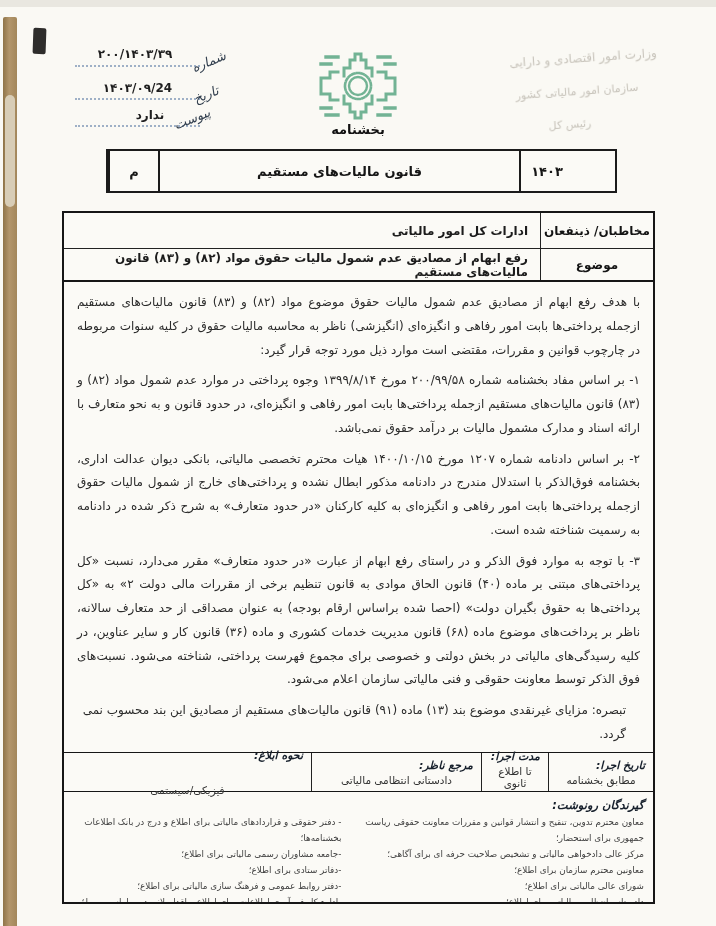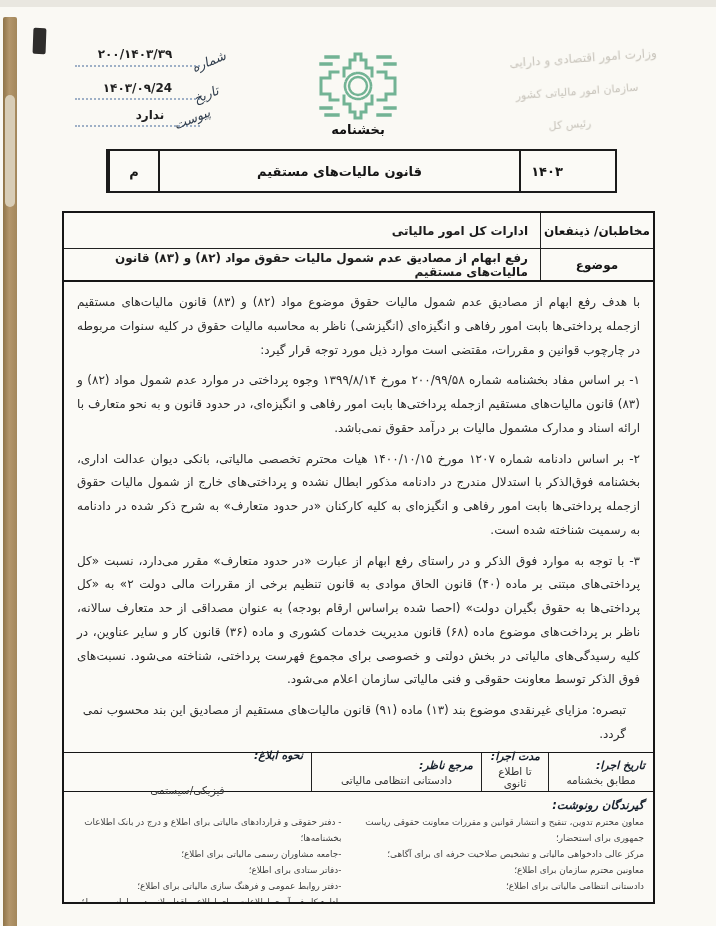--- a/index.html
+++ b/index.html
@@ -142,20 +142,21 @@
       </div>
     </div>
 
     <div class="cc">
       <div class="cc-head">گیرندگان رونوشت:</div>
       <div class="cc-cols">
         <div class="cc-col cc-right">
             <div>معاون محترم تدوین، تنقیح و انتشار قوانین و مقررات معاونت حقوقی ریاست جمهوری برای استحضار؛</div>
             <div>مرکز عالی دادخواهی مالیاتی و تشخیص صلاحیت حرفه ای برای آگاهی؛</div>
             <div>معاونین محترم سازمان برای اطلاع؛</div>
+            <div>شورای عالی مالیاتی برای اطلاع؛</div>
             <div>دادستانی انتظامی مالیاتی برای اطلاع؛</div>
           </div>
         <div class="cc-col cc-left">
             <div>- دفتر حقوقی و قراردادهای مالیاتی برای اطلاع و درج در بانک اطلاعات بخشنامه‌ها؛</div>
             <div>-جامعه مشاوران رسمی مالیاتی برای اطلاع؛</div>
             <div>-دفاتر ستادی برای اطلاع؛</div>
             <div>-دفتر روابط عمومی و فرهنگ سازی مالیاتی برای اطلاع؛</div>
             <div>-اداره کل فن آوری اطلاعات برای اطلاع و اقدام لازم در سامانه مربوط؛</div>
           </div>
       </div>

